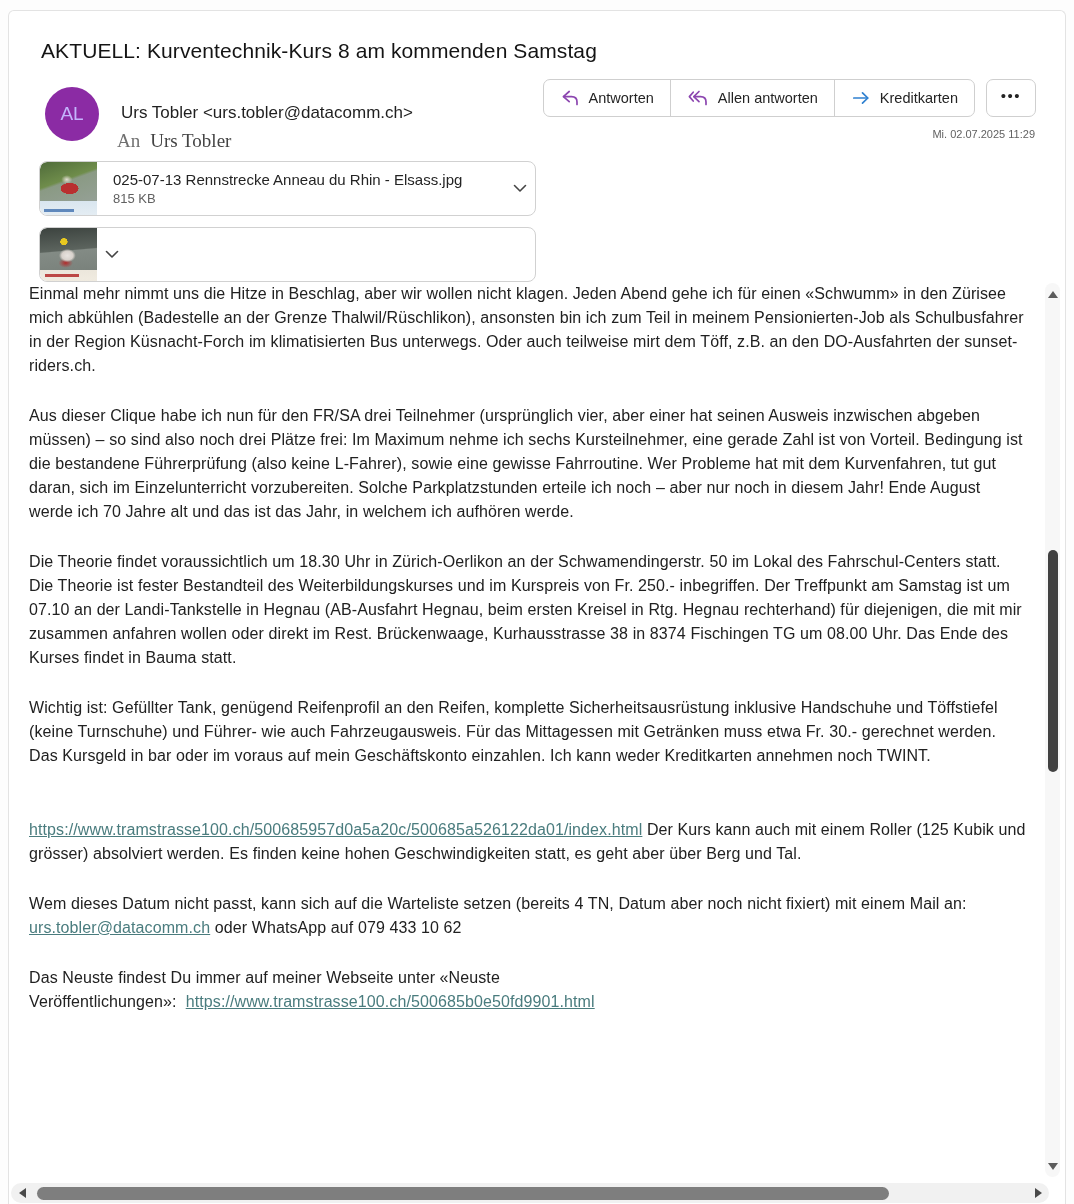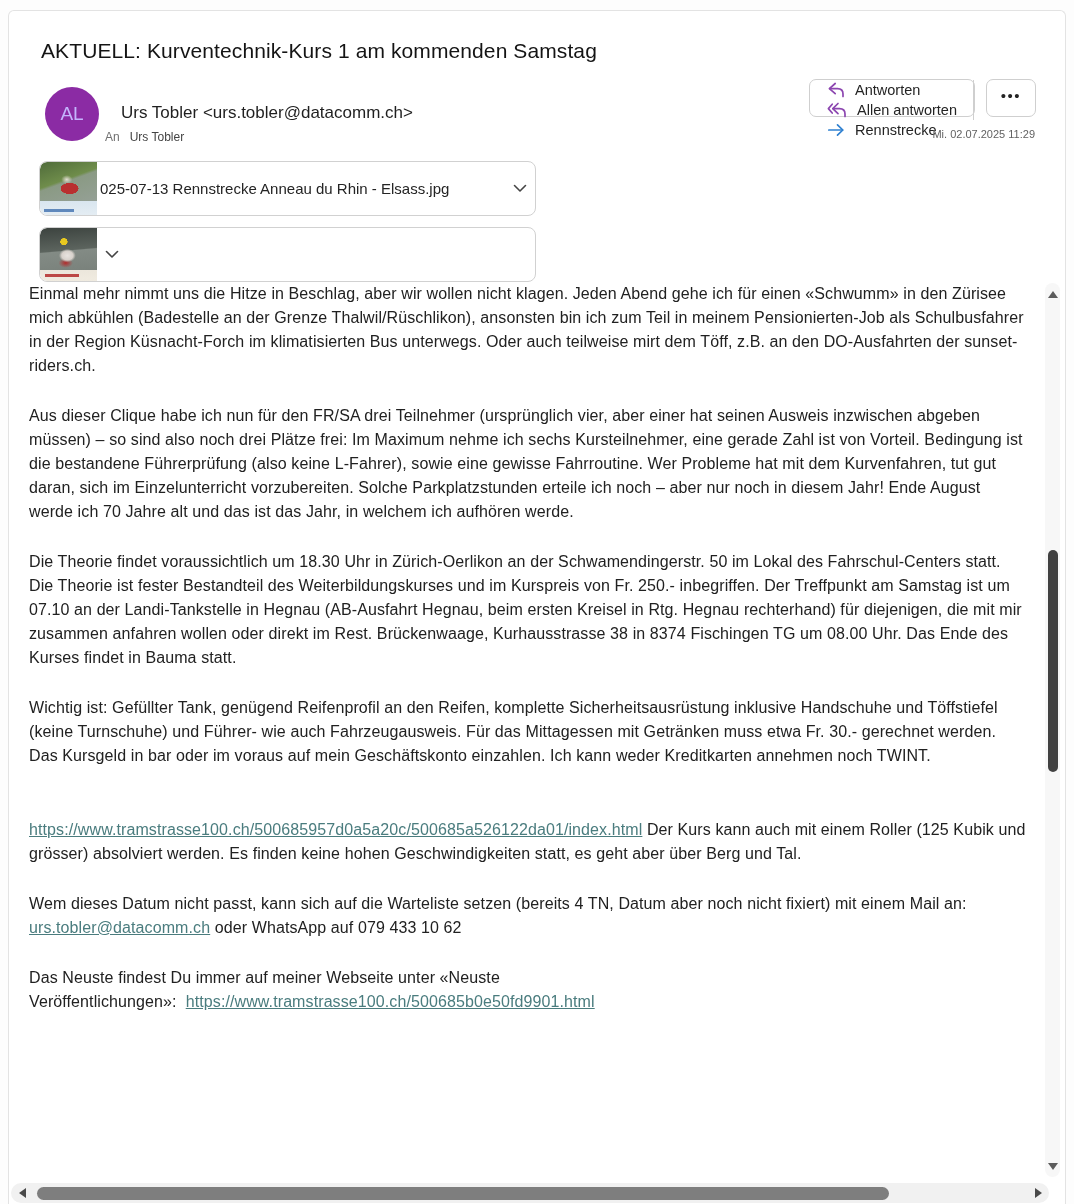--- a/index.html
+++ b/index.html
@@ -16,27 +16,27 @@
     white-space:nowrap; overflow:hidden;
   }
 
   .avatar {
     position:absolute; left:36px; top:76px; width:54px; height:54px; border-radius:50%;
     background:#8b2ba4; color:#c4b5fd; display:flex; align-items:center; justify-content:center;
     font-size:19px; font-weight:400;
   }
 
   .sender-name { position:absolute; left:112px; top:92px; font-size:17px; color:#1f1f1f; }
-  .to-line { position:absolute; left:96px; top:119px; font-size:12px; color:#444; }
+  .to-line { position:absolute; left:108px; top:119px; font-size:19px; color:#444;font-family:Liberation Serif, serif; }
   .to-line .to-label { color:#707070; margin-right:10px; }
 
   .btn-group {
     position:absolute; top:68px; right:90px; height:38px;
     display:flex; align-items:stretch;
-    border:1px solid #cfcfcf; border-radius:7px; background:#fff;flex-direction:column;
+    border:1px solid #cfcfcf; border-radius:7px; background:#fff;
   }
   .tb-btn {
     display:flex; align-items:center; gap:9px; padding:0 16px;
     background:transparent; border:none; border-right:1px solid #cfcfcf;
     font-family:"Liberation Sans", sans-serif; font-size:14.5px; color:#242424; cursor:pointer; white-space:nowrap;
   }
   .tb-btn:last-child { border-right:none; }
   .more-btn {
     position:absolute; top:68px; right:29px; width:50px; height:38px;
     border:1px solid #cfcfcf; border-radius:7px; background:#fff;
@@ -67,21 +67,21 @@
     background-image:
       linear-gradient(180deg, rgba(0,0,0,0) 80%, #ece7dc 80%, #f0ebe0 100%),
       radial-gradient(circle 5px at 42% 26%, #e8c820 0%, #e8c820 70%, rgba(0,0,0,0) 75%),
       radial-gradient(ellipse 14px 11px at 48% 52%, #e8e4e0 0%, #d8d2cc 40%, rgba(0,0,0,0) 60%),
       radial-gradient(ellipse 12px 8px at 45% 66%, #b32c2c 0%, rgba(0,0,0,0) 60%),
       linear-gradient(175deg, #3c433f 0%, #5c645e 42%, #838b85 44%, #757d77 100%);
   }
   .thumb-race-bike-dark::after {
     content:""; position:absolute; left:5px; bottom:4px; width:34px; height:3px; background:#b32c2c; opacity:.85;
   }
-  .att-meta { flex:1; padding:0 6px 0 3px; min-width:0; }
+  .att-meta { flex:1; padding:0 6px 0 16px; min-width:0; }
   .att-name { font-size:15px; color:#242424; white-space:nowrap; overflow:hidden; }
   .att-size { font-size:13px; color:#616161; margin-top:3px; }
   .att-chevron { flex:0 0 30px; display:flex; align-items:center; justify-content:center; }
 
   .body-area {
     position:absolute; left:20px; top:271px; right:38px; bottom:26px; overflow:hidden;
     font-size:16px; line-height:24px; color:#212121; letter-spacing:0.1px;
   }
   .body-area p { margin:0 0 26px; }
   .body-area p.bold { font-weight:400; }
@@ -109,21 +109,21 @@
   .tri-right { width:0; height:0; border-top:5px solid transparent; border-bottom:5px solid transparent; border-left:7px solid #4a4a4a; }
   .h-thumb { position:absolute; left:26px; top:3.5px; width:852px; height:13px; background:#7e7e7e; border-radius:7px; cursor:pointer; }
 
   svg { display:block; }
 </style>
 </head>
 <body>
 
 <div class="card">
 
-  <h1 class="subject">AKTUELL: Kurventechnik-Kurs 1 am kommenden Samstag</h1>
+  <h1 class="subject">AKTUELL: Kurventechnik-Kurs 8 am kommenden Samstag</h1>
 
   <div class="avatar">
     <span>AL</span>
   </div>
 
   <div class="sender-name">Urs Tobler &lt;urs.tobler@datacomm.ch&gt;</div>
   <div class="to-line">
     <span class="to-label">An</span><span>Urs Tobler</span>
   </div>
 
@@ -147,34 +147,35 @@
       </span>
       <span>Allen antworten</span>
     </button>
     <button class="tb-btn">
       <span>
         <svg width="20" height="20" viewBox="0 0 20 20">
             <path d="M2.8 10 H16.5" fill="none" stroke="#2f80d0" stroke-width="1.7" stroke-linecap="round"></path>
             <path d="M11.5 4.8 L16.8 10 L11.5 15.2" fill="none" stroke="#2f80d0" stroke-width="1.7" stroke-linecap="round" stroke-linejoin="round"></path>
           </svg>
       </span>
-      <span>Rennstrecke</span>
+      <span>Kreditkarten</span>
     </button>
   </div>
   <button class="more-btn">
     <span>•••</span>
   </button>
 
   <div class="date-line">Mi. 02.07.2025 11:29</div>
 
   <div class="attachments">
       <div class="att-card">
         <div class="att-thumb thumb-race-bike-daylight"></div>
         <div class="att-meta">
           <div class="att-name">025-07-13 Rennstrecke Anneau du Rhin - Elsass.jpg</div>
+          <div class="att-size">815 KB</div>
         </div>
         <div class="att-chevron">
           <svg width="14" height="9" viewBox="0 0 14 9">
             <path d="M1.5 1.5 L7 7 L12.5 1.5" fill="none" stroke="#454545" stroke-width="1.6" stroke-linecap="round" stroke-linejoin="round"></path>
           </svg>
         </div>
       </div>
       <div class="att-card">
         <div class="att-thumb thumb-race-bike-dark"></div>
         <div class="att-chevron">

